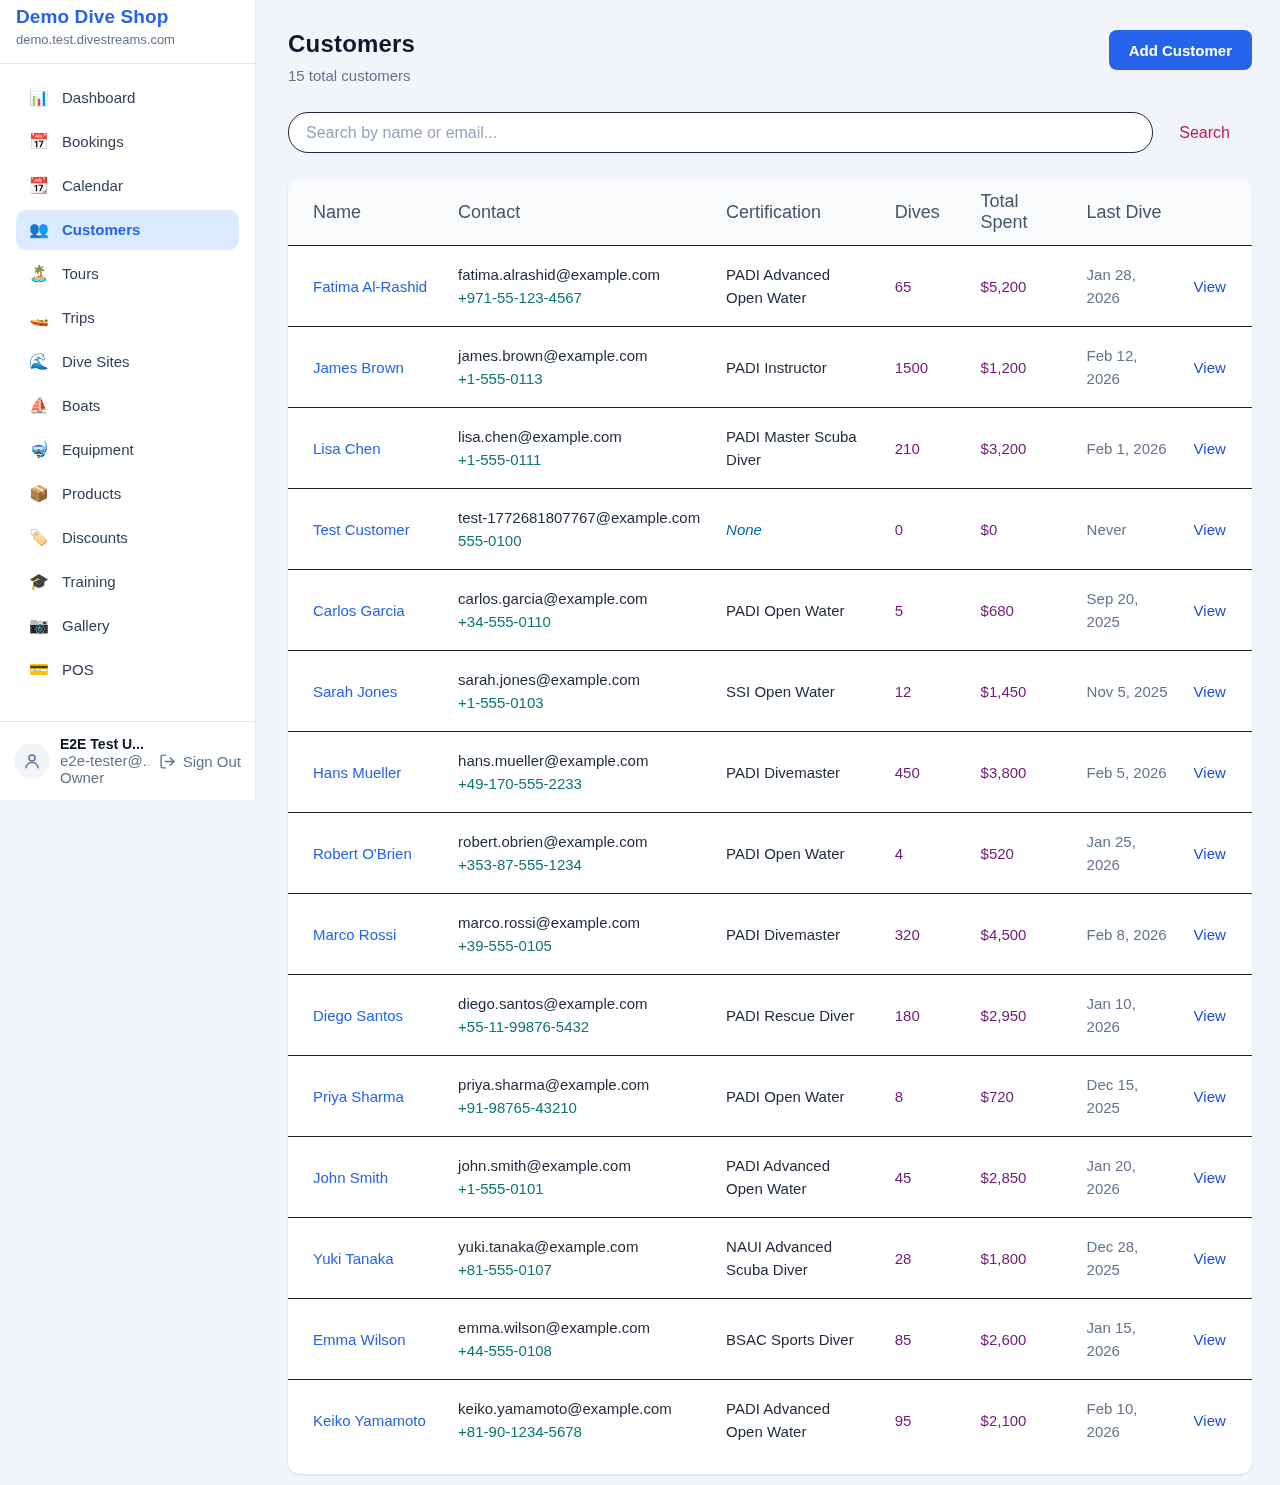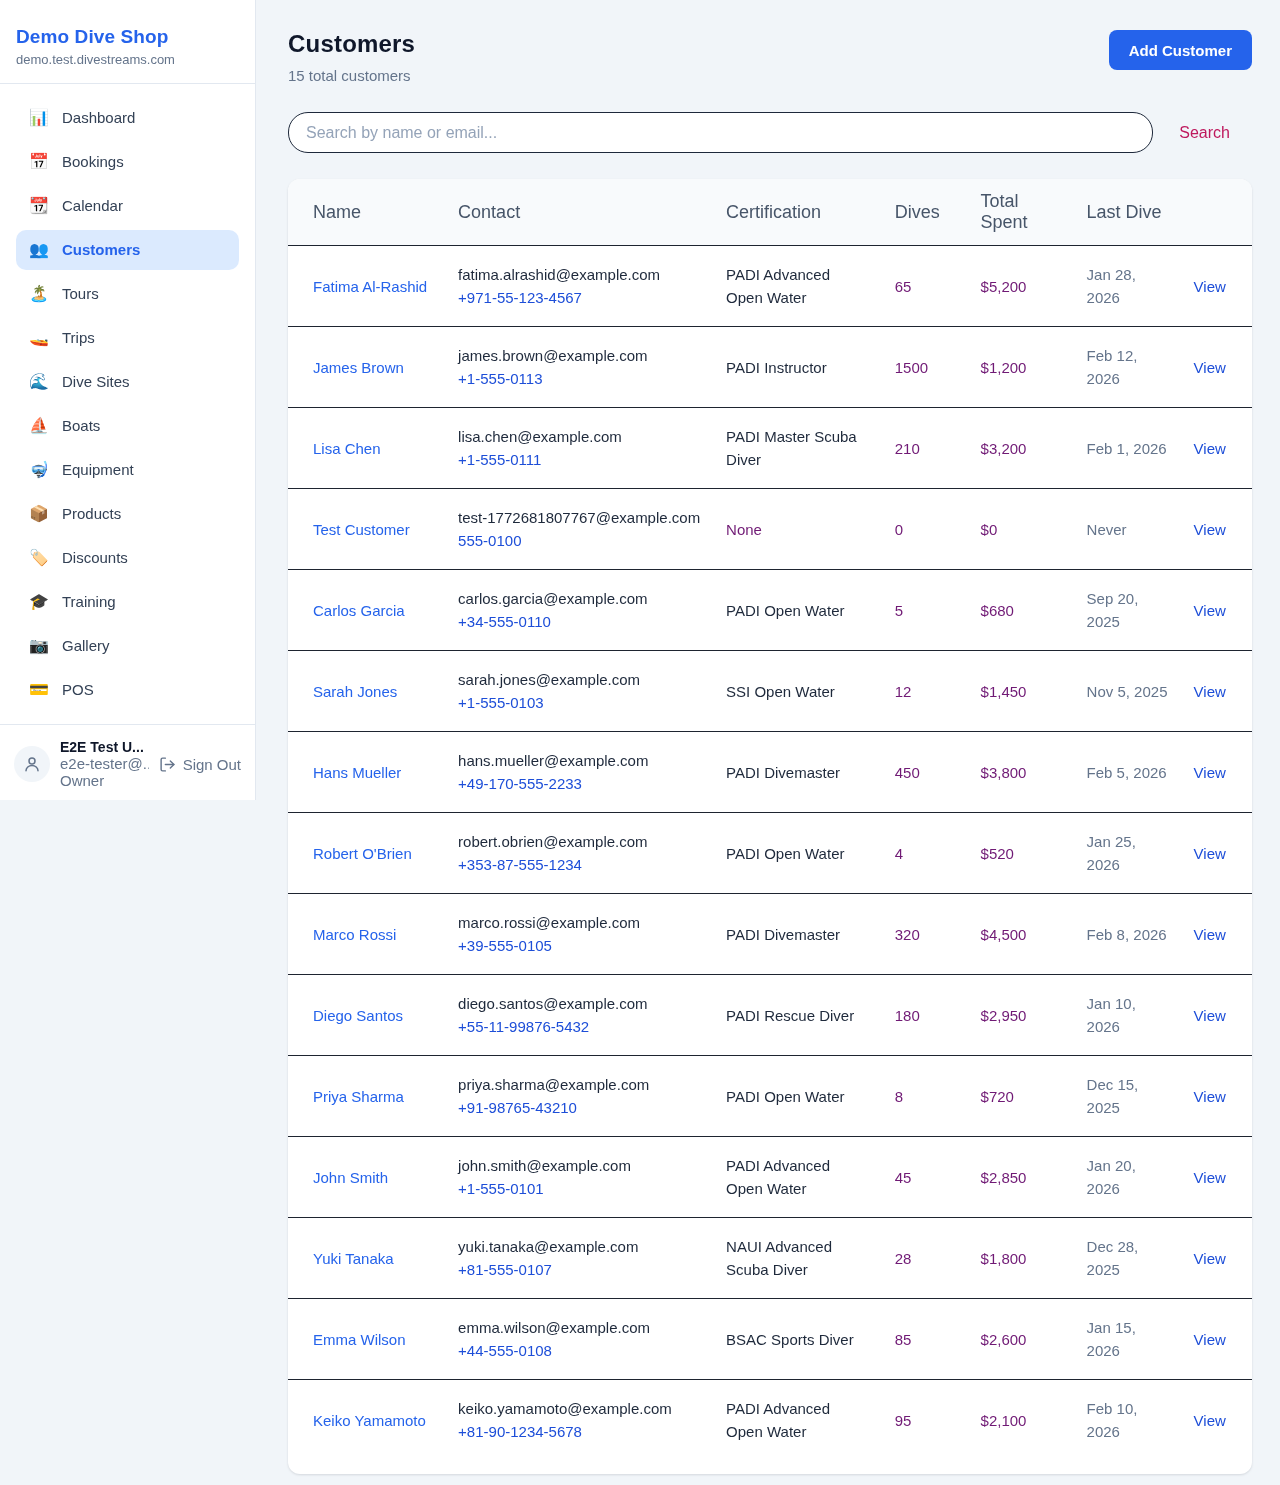--- a/index.html
+++ b/index.html
@@ -18,21 +18,21 @@
     position: absolute;
     left: 0; top: 0;
     width: 256px;
     height: 800px;
     background: #ffffff;
     border-right: 1px solid #e2e8f0;
     display: flex;
     flex-direction: column;
   }
   .shop-header {
-    padding: 26px 16px 16px 16px;
+    padding: 6px 16px 16px 16px;
     border-bottom: 1px solid #e2e8f0;
   }
   .shop-name {
     color: #2563eb;
     font-size: 19px;
     font-weight: 700;
     letter-spacing: .1px;
   }
   .shop-domain {
     color: #64748b;
@@ -183,23 +183,23 @@
   tbody tr:last-child td { border-bottom: none; }
   .col-name { width: 16.4%; }
   .col-contact { width: 27.8%; }
   .col-cert { width: 17.5%; }
   .col-dives { width: 8.9%; }
   .col-total { width: 11.0%; }
   .col-last { width: 11.1%; }
   .col-view { width: 7.3%; }
   .name-link { color: #2563eb; font-weight: 500; text-decoration: none; cursor: pointer; }
   .email { color: #1e293b; }
-  .phone { color: #1d4ed8; }
+  .phone { color: #0f766e; }
   .cert { color: #1e293b; }
-  .cert.muted { color: #701a75; }
+  .cert.muted { color: #0369a1; font-style: italic; }
   .dives, .total { color: #701a75; }
   .last-dive { color: #64748b; }
   .view-link { color: #1d4ed8; font-weight: 500; text-decoration: none; cursor: pointer; }
 </style>
 </head>
 <body>
 
 <aside class="sidebar">
   <div class="shop-header">
     <div class="shop-name">Demo Dive Shop</div>

